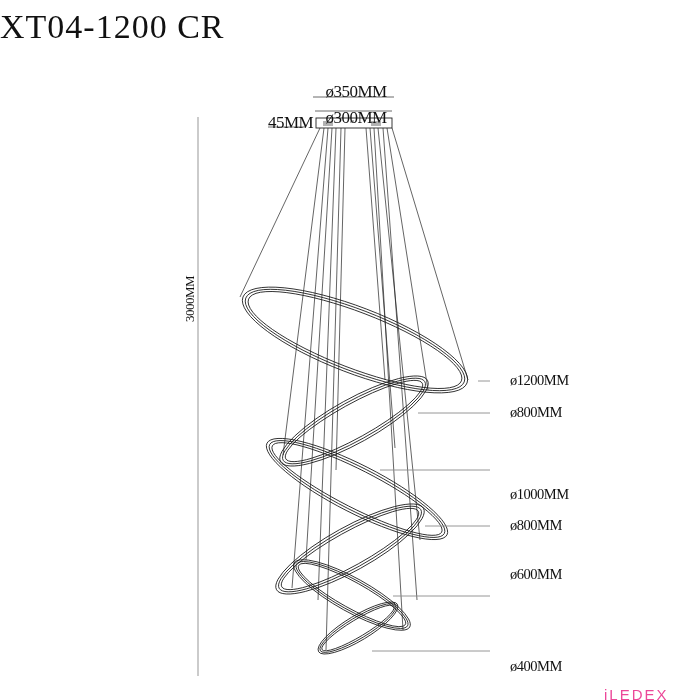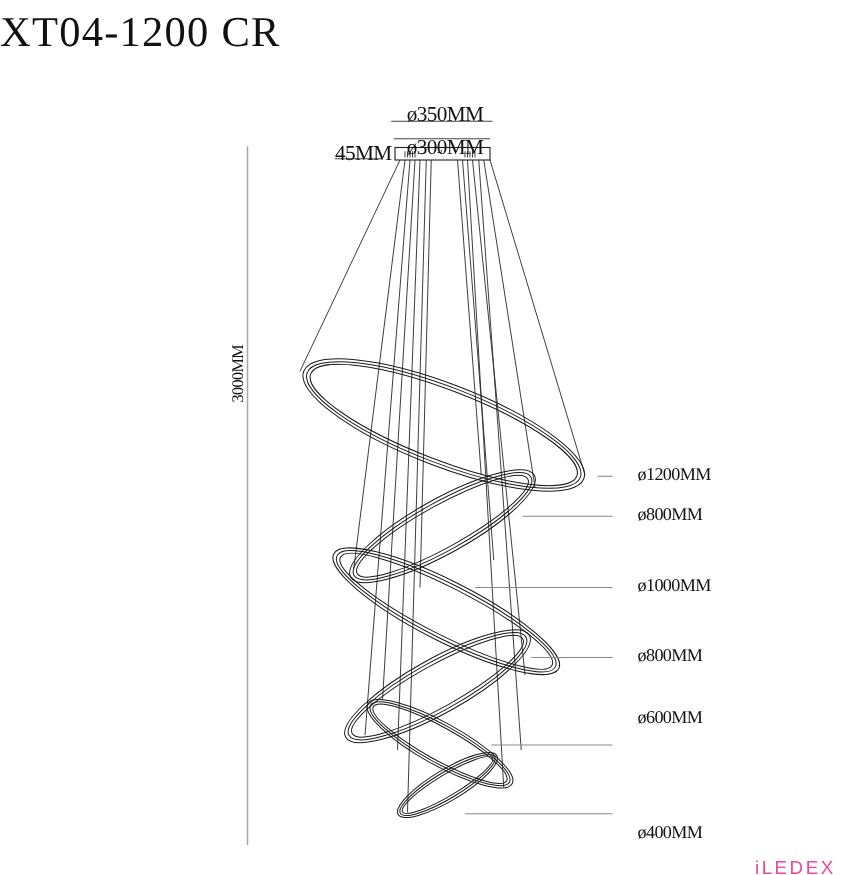--- a/index.html
+++ b/index.html
@@ -110,21 +110,21 @@
 </svg>
 
 <div class="dim dim-top" style="top:82px">ø350MM</div>
 <div class="dim dim-top" style="top:108px">ø300MM</div>
 <div class="dim" style="left:268px; top:113px">45MM</div>
 
 <div class="height-label">3000MM</div>
 
 <div class="dim dim-right" style="top:372px">ø1200MM</div>
 <div class="dim dim-right" style="top:404px">ø800MM</div>
-<div class="dim dim-right" style="top:461px">ø1000MM</div>
+<div class="dim dim-right" style="top:486px">ø1000MM</div>
 <div class="dim dim-right" style="top:517px">ø800MM</div>
 <div class="dim dim-right" style="top:566px">ø600MM</div>
 <div class="dim dim-right" style="top:658px">ø400MM</div>
 
 <div class="logo">
   <div class="logo-main">iLEDEX</div>
   <div class="logo-sub">LIGHT TECHNOLOGY</div>
 </div>
 
 </body></html>

